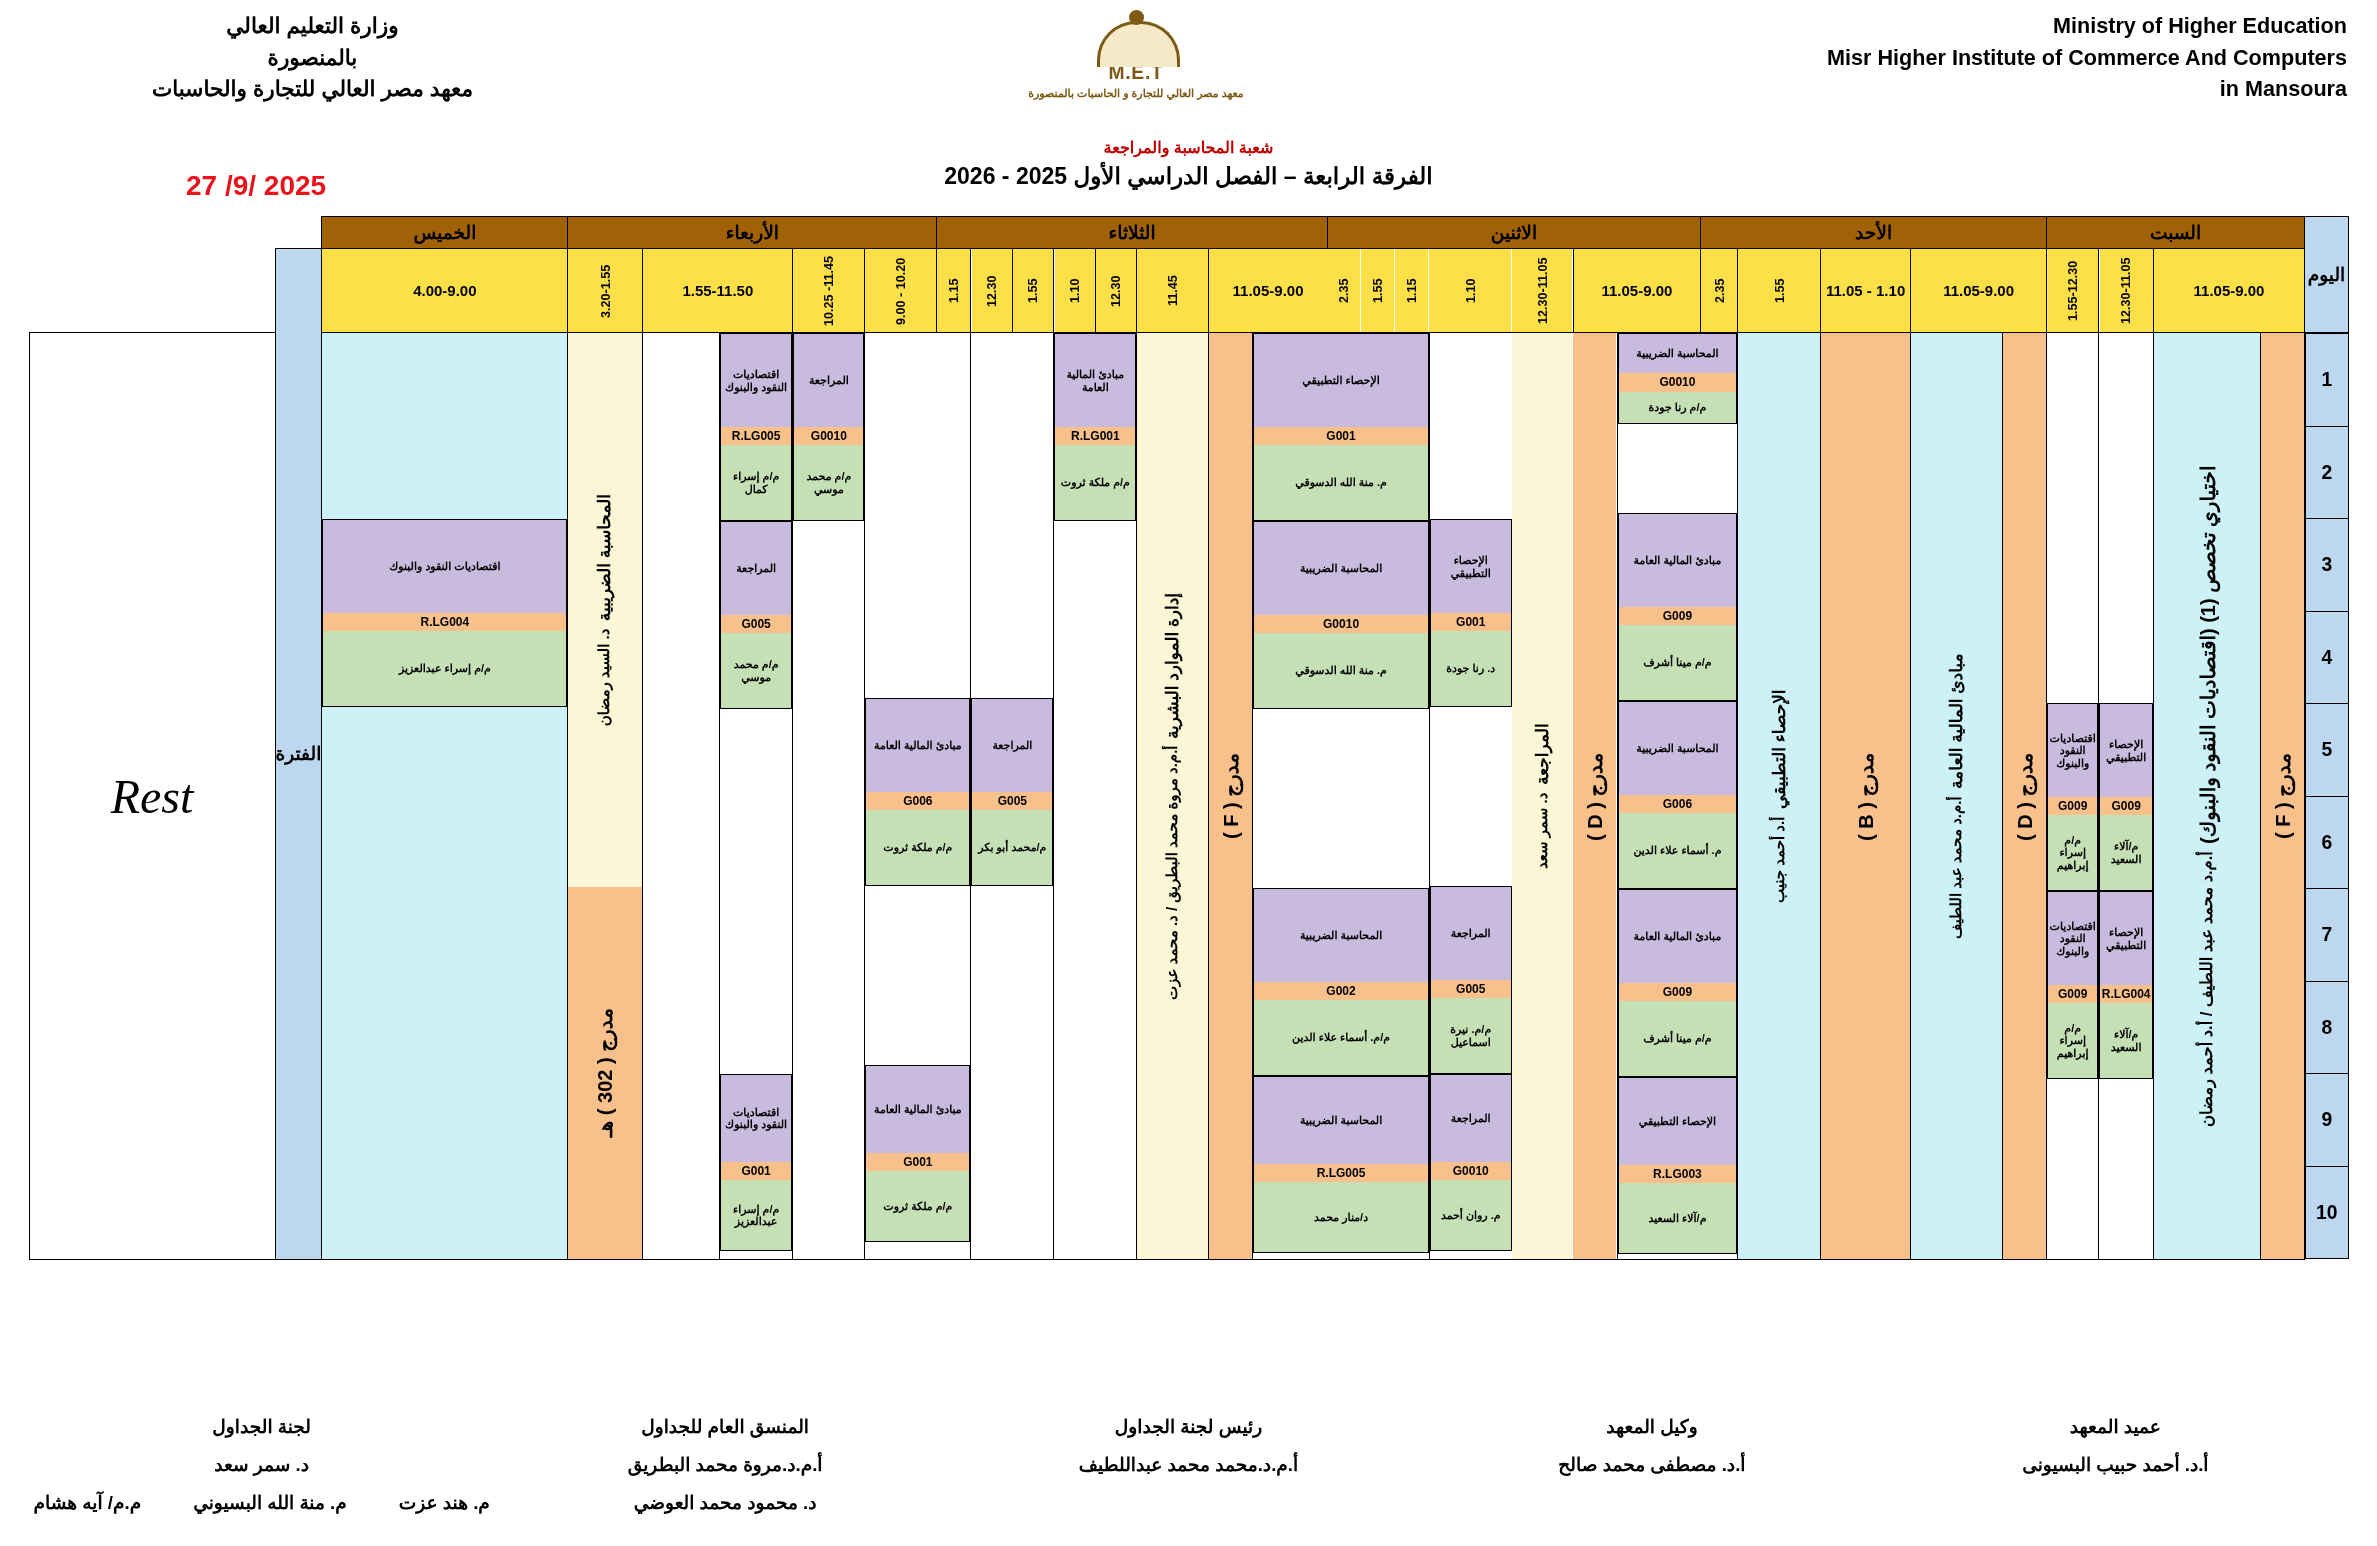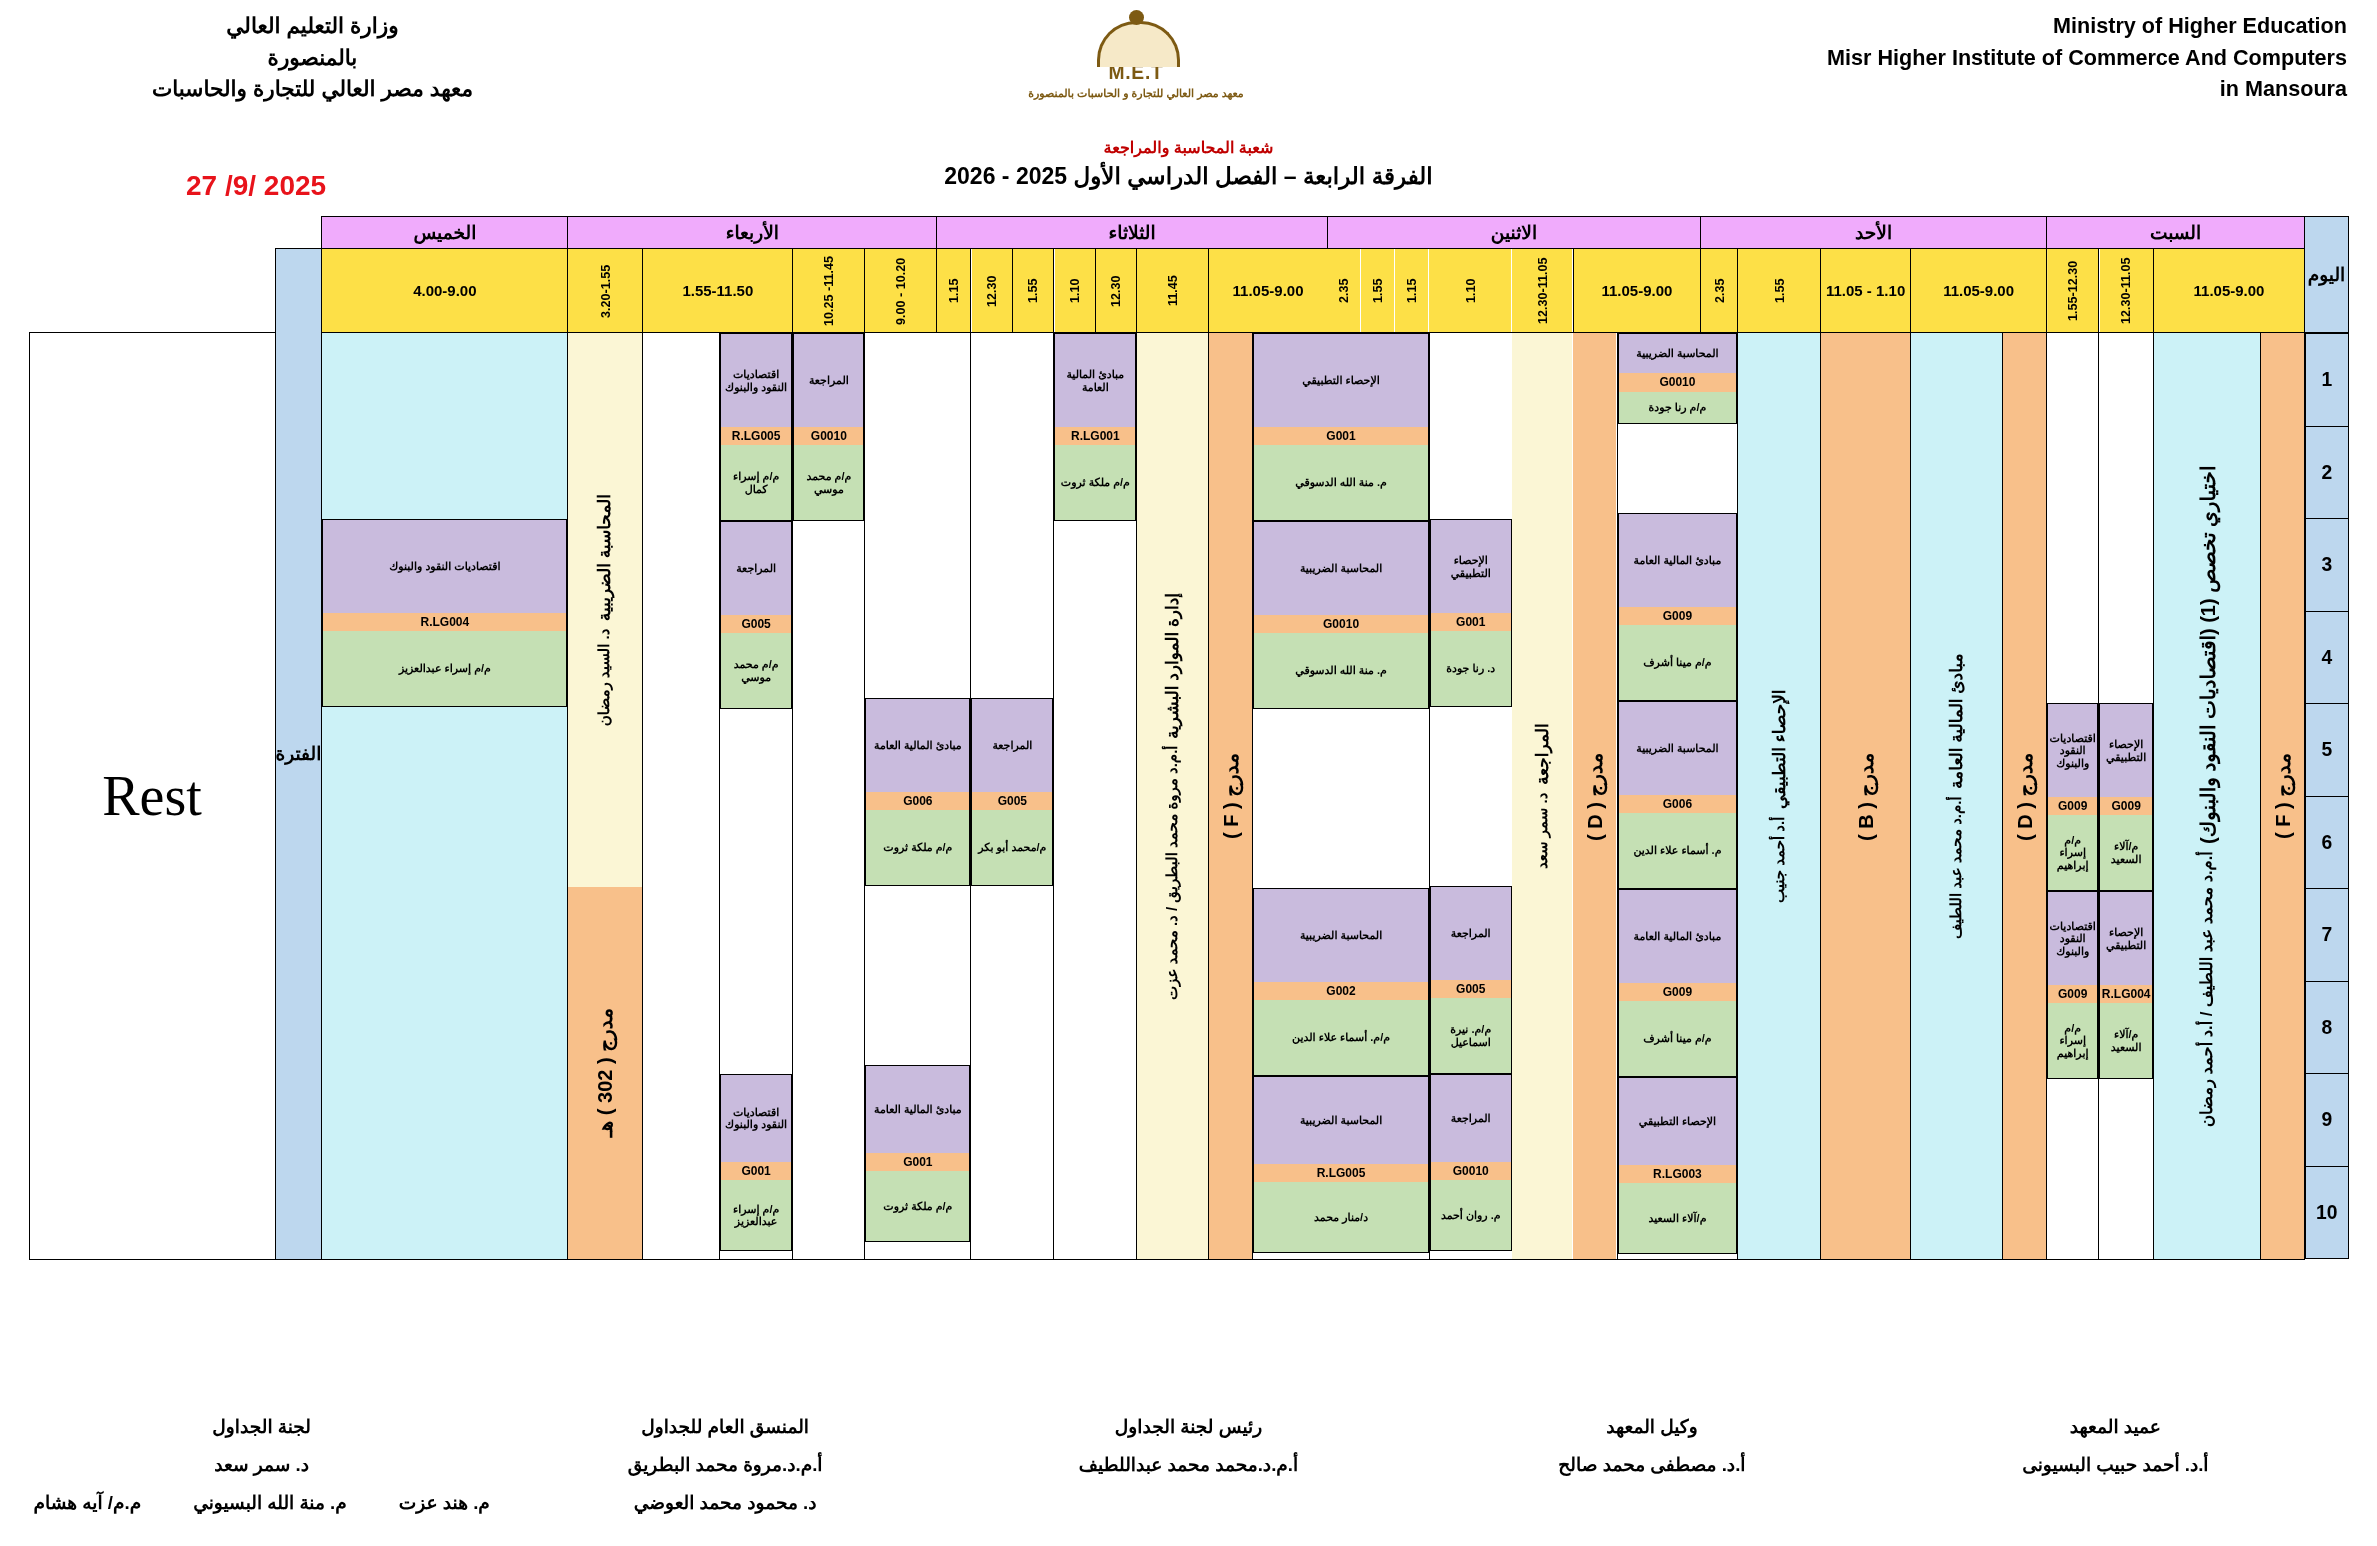--- a/index.html
+++ b/index.html
@@ -24,39 +24,39 @@
   .logo-sub{font-size:11px;color:#7d5a13;font-weight:bold;margin-top:2.2px;}
 
   .sub-line{position:absolute;top:138px;left:0;width:100%;text-align:center;}
   .sec-title{color:#c00000;font-size:16px;font-weight:bold;}
   .term-title{font-size:23px;font-weight:bold;margin-top:6px;}
   .date-stamp{position:absolute;left:186px;top:170px;color:#e8131b;font-size:28px;font-weight:bold;direction:ltr;}
 
   
   table.sched{border-collapse:collapse;position:absolute;top:216px;left:28px;width:2321px;}
   table.sched td,table.sched th{border:1.5px solid #000;padding:0;text-align:center;vertical-align:middle;}
-  .dayhdr{background:#f0abfc;font-size:18.6px;font-weight:bold;height:31px;}
+  .dayhdr{background:#a16207;font-size:18.6px;font-weight:bold;height:31px;}
   .slothdr{background:#fde047;font-size:15px;font-weight:bold;height:83px;}
   .slothdr.vert{writing-mode:vertical-rl;transform:rotate(180deg);font-size:12.6px;}
   .rowlbl{background:#bdd7ee;font-size:19.3px;font-weight:bold;width:43px;}
   .corner{background:#bdd7ee;font-size:18.6px;font-weight:bold;}
 
   .vtxt{writing-mode:vertical-rl;transform:rotate(180deg);font-weight:bold;}
 
   .cyan{background:#ccf2f7;}
   .cream{background:#fbf6d5;}
   .orange{background:#f8c08a;}
   .white{background:#ffffff;}
 
   .blockcell{padding:1.5px;}
   .blk{border:0.7px solid #000;display:flex;flex-direction:column;height:100%;}
   .blk .t{background:#c9bbdd;font-size:11px;line-height:1.15;padding:3.7px 1.5px;flex:1.5;display:flex;align-items:center;justify-content:center;font-weight:bold;}
   .blk .r{background:#f8c08a;font-size:12px;padding:2.2px 1.5px;font-weight:bold;}
   .blk .n{background:#c5e0b4;font-size:11px;padding:3px 1.5px;flex:1.2;display:flex;align-items:center;justify-content:center;font-weight:bold;line-height:1.15;}
-  .rest{font-size:56px;font-family:"Liberation Serif",serif;}
+  .rest{font-size:48px;font-style:italic;font-family:"Liberation Serif",serif;}
   .bigvert{font-size:20px;}
   .midvert{font-size:17px;}
 
   
   .foot{position:absolute;top:1380px;left:0;width:2377px;display:flex;flex-direction:row-reverse;padding:0 30px;box-sizing:border-box;}
   .fcol{flex:1;text-align:center;font-size:18.6px;font-weight:bold;line-height:2.05;margin-top:28px;}
   .fcol .nm{font-size:18.6px;font-weight:bold;}
   .frow2{display:flex;flex-direction:row-reverse;justify-content:center;gap:52px;}
 </style>
 </head>

